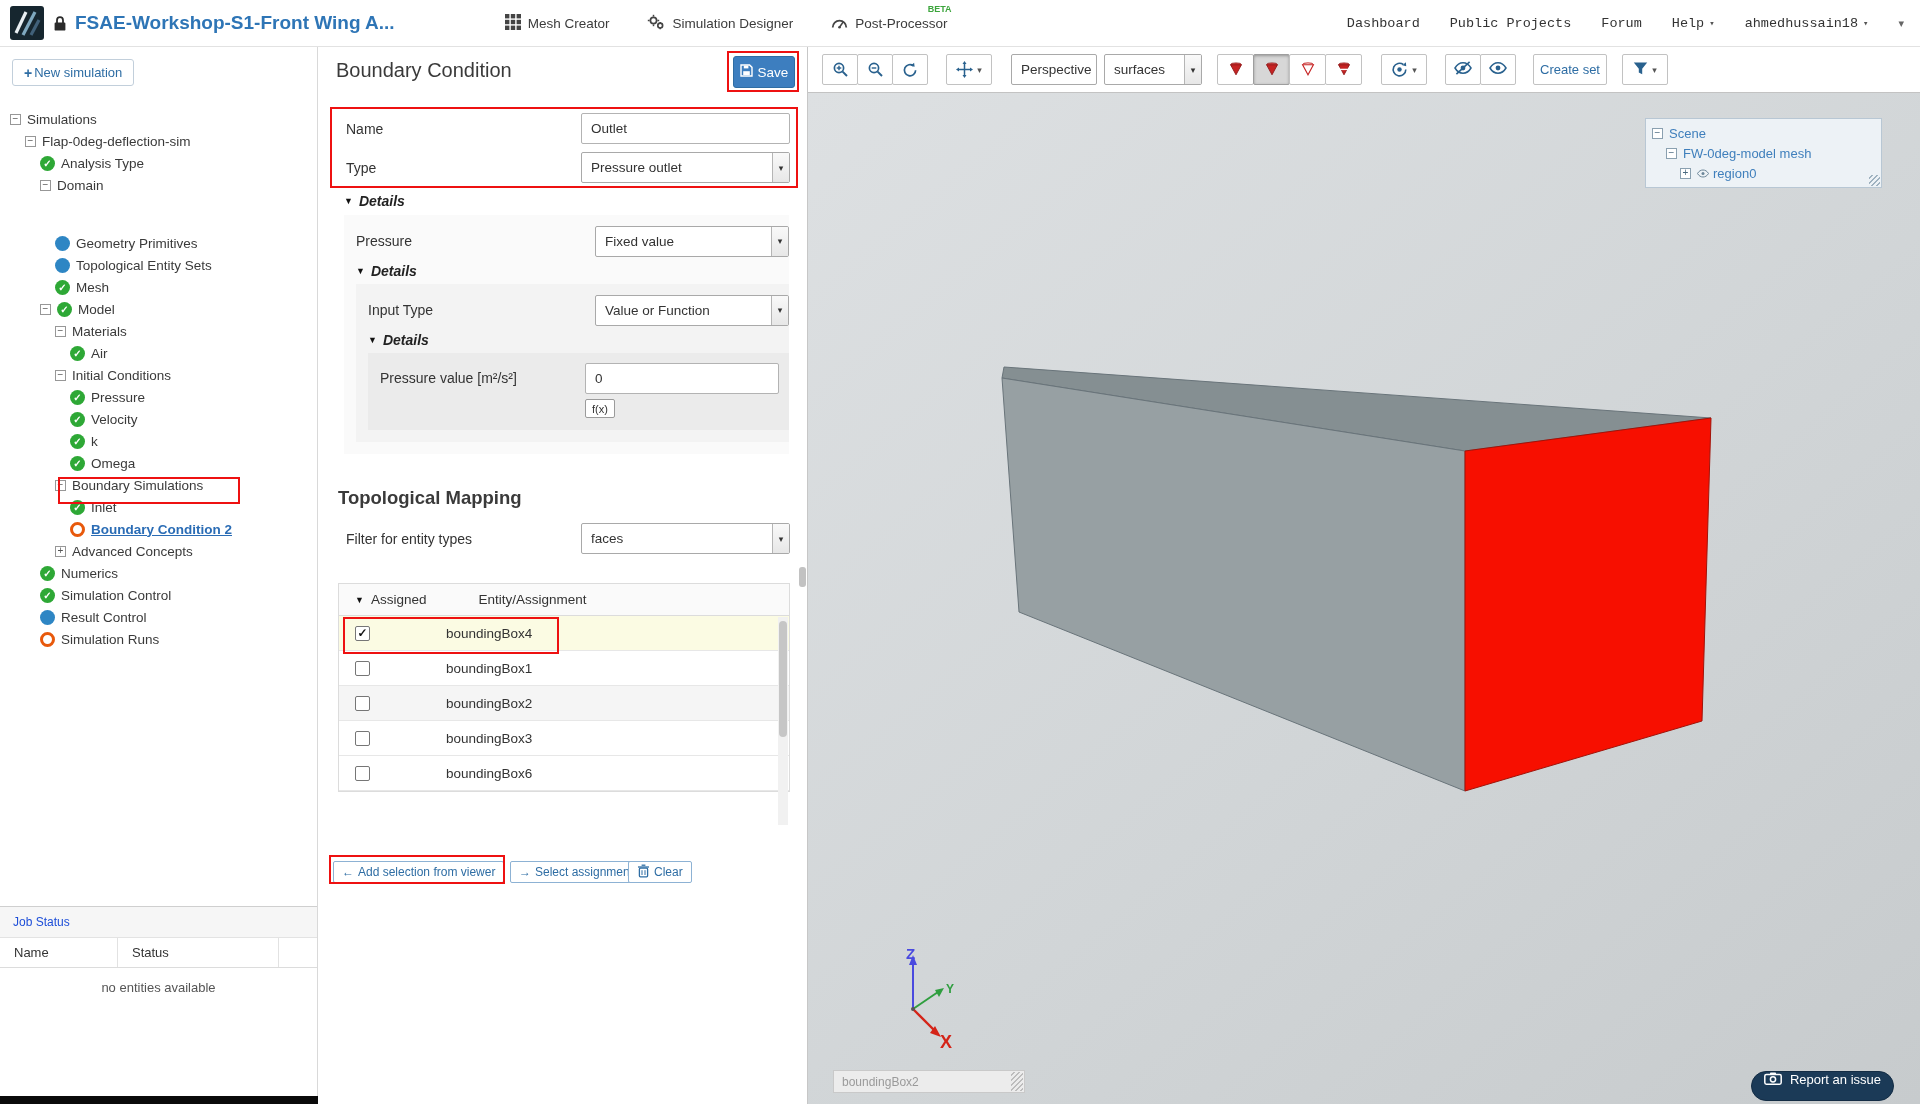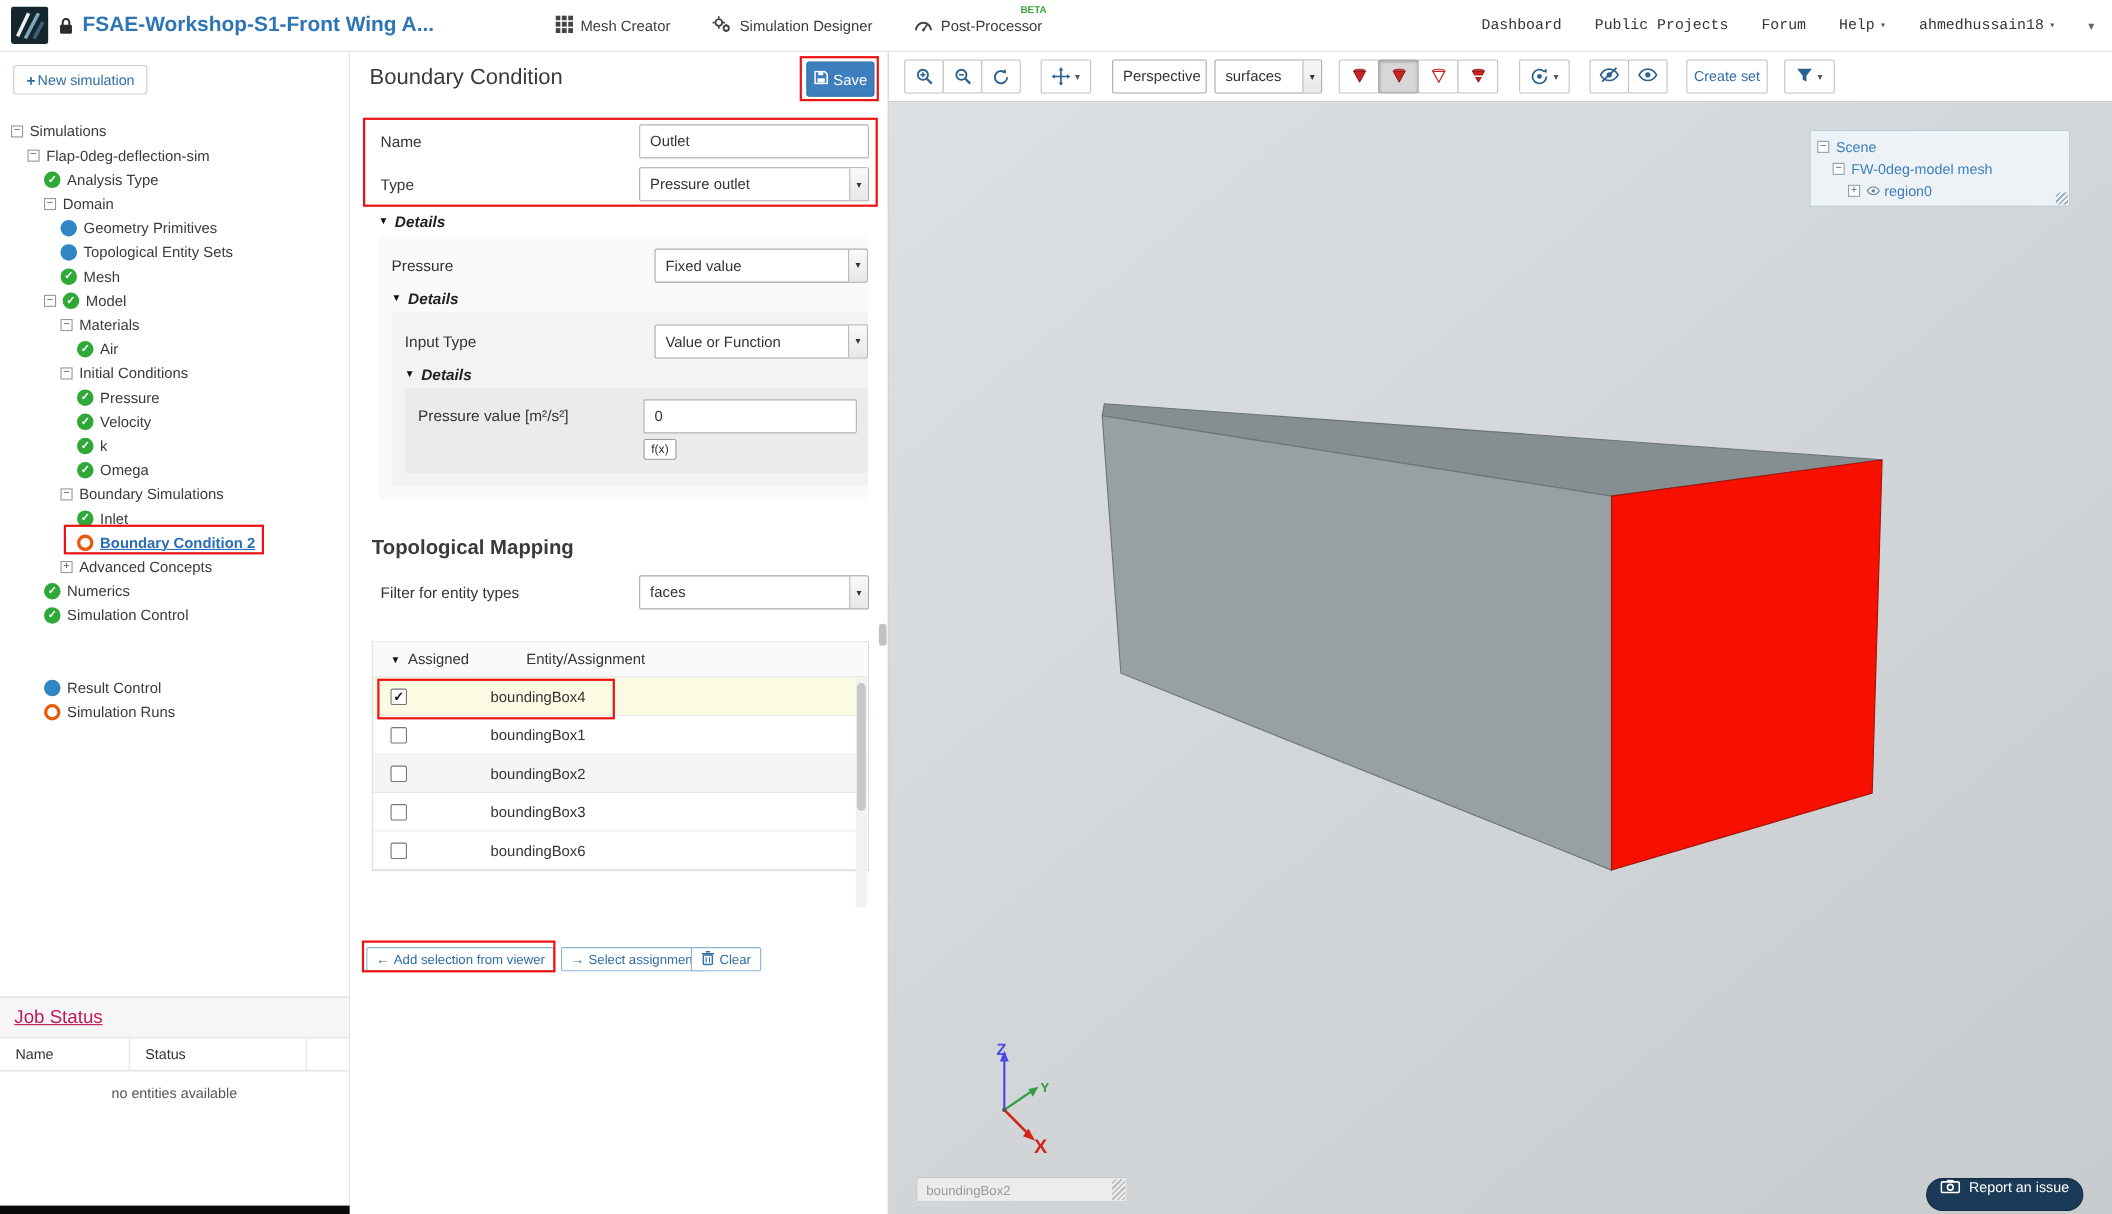--- a/index.html
+++ b/index.html
@@ -36,21 +36,21 @@
               font-size:10px; line-height:8px; text-align:center; margin-right:6px; flex:none; }
   .status { width:15px; height:15px; border-radius:50%; margin-right:6px; flex:none;
             display:flex; align-items:center; justify-content:center; }
   .status.check { background:#2ea836; color:#fff; font-size:10px; font-weight:700; }
   .status.dot   { background:#2e86c4; }
   .status.ring  { background:#fff; border:3px solid #e8590c; }
   .tree-label { font-size:13.5px; color:#3a3a3a; white-space:nowrap; }
   .tree-label.selected { color:#2a6cb5; font-weight:700; text-decoration:underline; }
 
   .job-status { position:absolute; left:0; right:0; top:859px; bottom:8px; border-top:1px solid #cfcfcf; background:#fff; }
-  .js-header { background:#f6f6f6; border-bottom:1px solid #e3e3e3; padding:8px 13px; font-size:17px; color:#be185d;text-decoration:underline; }
+  .js-header { background:#f6f6f6; border-bottom:1px solid #e3e3e3; padding:8px 13px; font-size:12px; color:#1d4ed8; }
   .js-cols { display:flex; border-bottom:1px solid #dcdcdc; font-size:13px; color:#333; }
   .js-col { padding:7px 0 7px 14px; }
   .js-c1 { width:118px; border-right:1px solid #e2e2e2; }
   .js-c2 { flex:1; border-right:1px solid #e2e2e2; }
   .js-c3 { width:38px; }
   .js-empty { text-align:center; margin-top:12px; font-size:13px; color:#555; }
   .sidebar-footer { position:absolute; left:0; bottom:0; width:318px; height:8px; background:#0a0a0a; }
 
   
   .panel { position:absolute; left:318px; top:47px; width:490px; bottom:0; background:#fff; border-right:1px solid #c7c7c7; overflow:hidden; }
@@ -277,21 +277,21 @@
         <div class="tree-item" style="padding-left: 40px;">
 
     <span class="status check">✓</span>
     <span class="tree-label">Analysis Type</span>
   </div>
         <div class="tree-item" style="padding-left: 40px;">
     <span class="expander">−</span>
 
     <span class="tree-label">Domain</span>
   </div>
-        <div class="tree-item" style="padding-left: 55px;">
+        <div class="tree-item" style="padding-left: 55px; margin-top: 36px;">
 
     <span class="status dot"></span>
     <span class="tree-label">Geometry Primitives</span>
   </div>
         <div class="tree-item" style="padding-left: 55px;">
 
     <span class="status dot"></span>
     <span class="tree-label">Topological Entity Sets</span>
   </div>
         <div class="tree-item" style="padding-left: 55px;">
@@ -362,21 +362,21 @@
         <div class="tree-item" style="padding-left: 40px;">
 
     <span class="status check">✓</span>
     <span class="tree-label">Numerics</span>
   </div>
         <div class="tree-item" style="padding-left: 40px;">
 
     <span class="status check">✓</span>
     <span class="tree-label">Simulation Control</span>
   </div>
-        <div class="tree-item" style="padding-left: 40px; margin-top: 44px;">
+        <div class="tree-item" style="padding-left: 40px;">
 
     <span class="status dot"></span>
     <span class="tree-label">Result Control</span>
   </div>
         <div class="tree-item" style="padding-left: 40px;">
 
     <span class="status ring"></span>
     <span class="tree-label">Simulation Runs</span>
   </div>
       </div>

